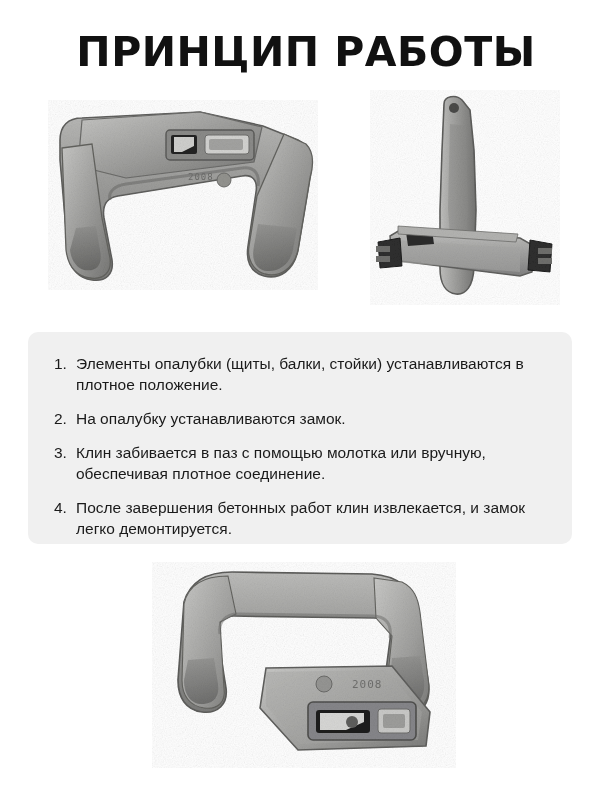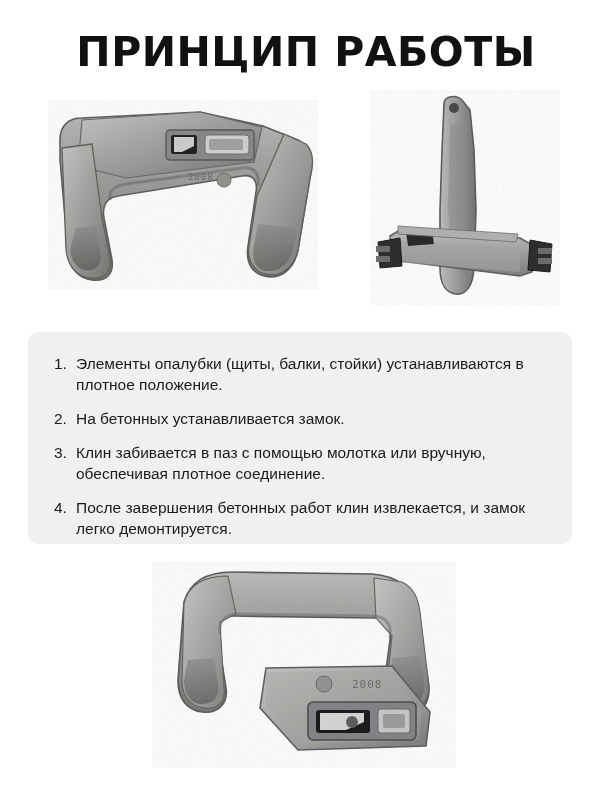--- a/index.html
+++ b/index.html
@@ -211,21 +211,21 @@
 
   <div class="steps-panel">
 
     <div class="step">
       <div class="step-num">1.</div>
       <div class="step-text">Элементы опалубки (щиты, балки, стойки) устанавливаются в плотное положение.</div>
     </div>
 
     <div class="step">
       <div class="step-num">2.</div>
-      <div class="step-text">На бетонных устанавливается замок.</div>
+      <div class="step-text">На опалубку устанавливаются замок.</div>
     </div>
 
     <div class="step">
       <div class="step-num">3.</div>
       <div class="step-text">Клин забивается в паз с помощью молотка или вручную, обеспечивая плотное соединение.</div>
     </div>
 
     <div class="step">
       <div class="step-num">4.</div>
       <div class="step-text">После завершения бетонных работ клин извлекается, и замок легко демонтируется.</div>

